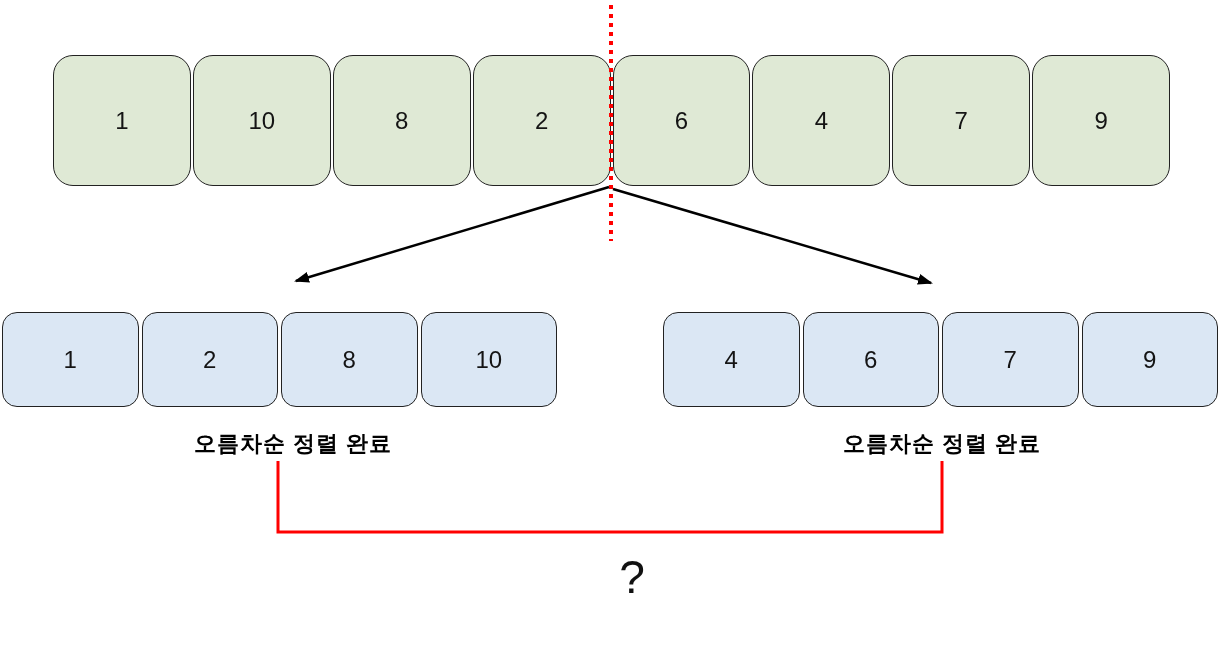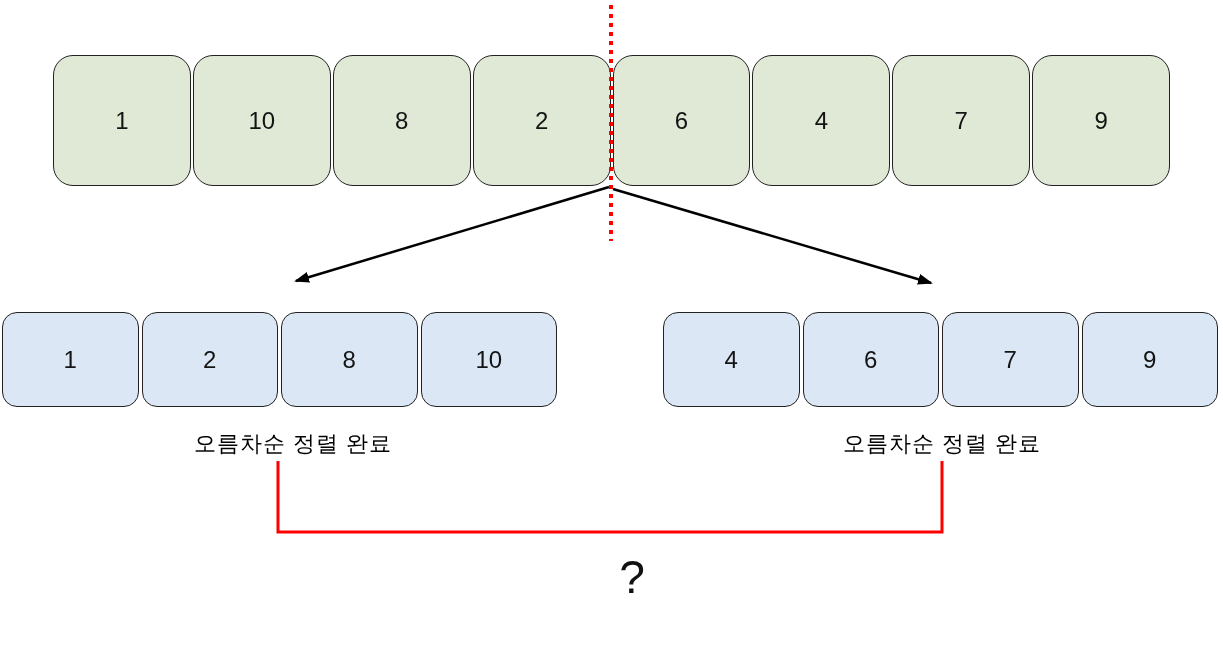--- a/index.html
+++ b/index.html
@@ -36,21 +36,21 @@
   }
   #top-row    { left: 53px;  top: 55px;  width: 1117px; height: 131px; gap: 2px; }
   #left-group { left: 2px;   top: 312px; width: 555px;  height: 95px;  gap: 3px; }
   #right-group{ left: 663px; top: 312px; width: 555px;  height: 95px;  gap: 3px; }
   .sort-label {
     position: absolute;
     top: 429px;
     width: 250px;
     text-align: center;
     font-size: 22px;
-    font-weight: 400;
+    font-weight: 700;
     letter-spacing: 1px;
     color: #000000;
     white-space: nowrap;
   }
   #left-label  { left: 168px; }
   #right-label { left: 817px; }
   .question-mark {
     position: absolute;
     left: 582px;
     top: 550px;

